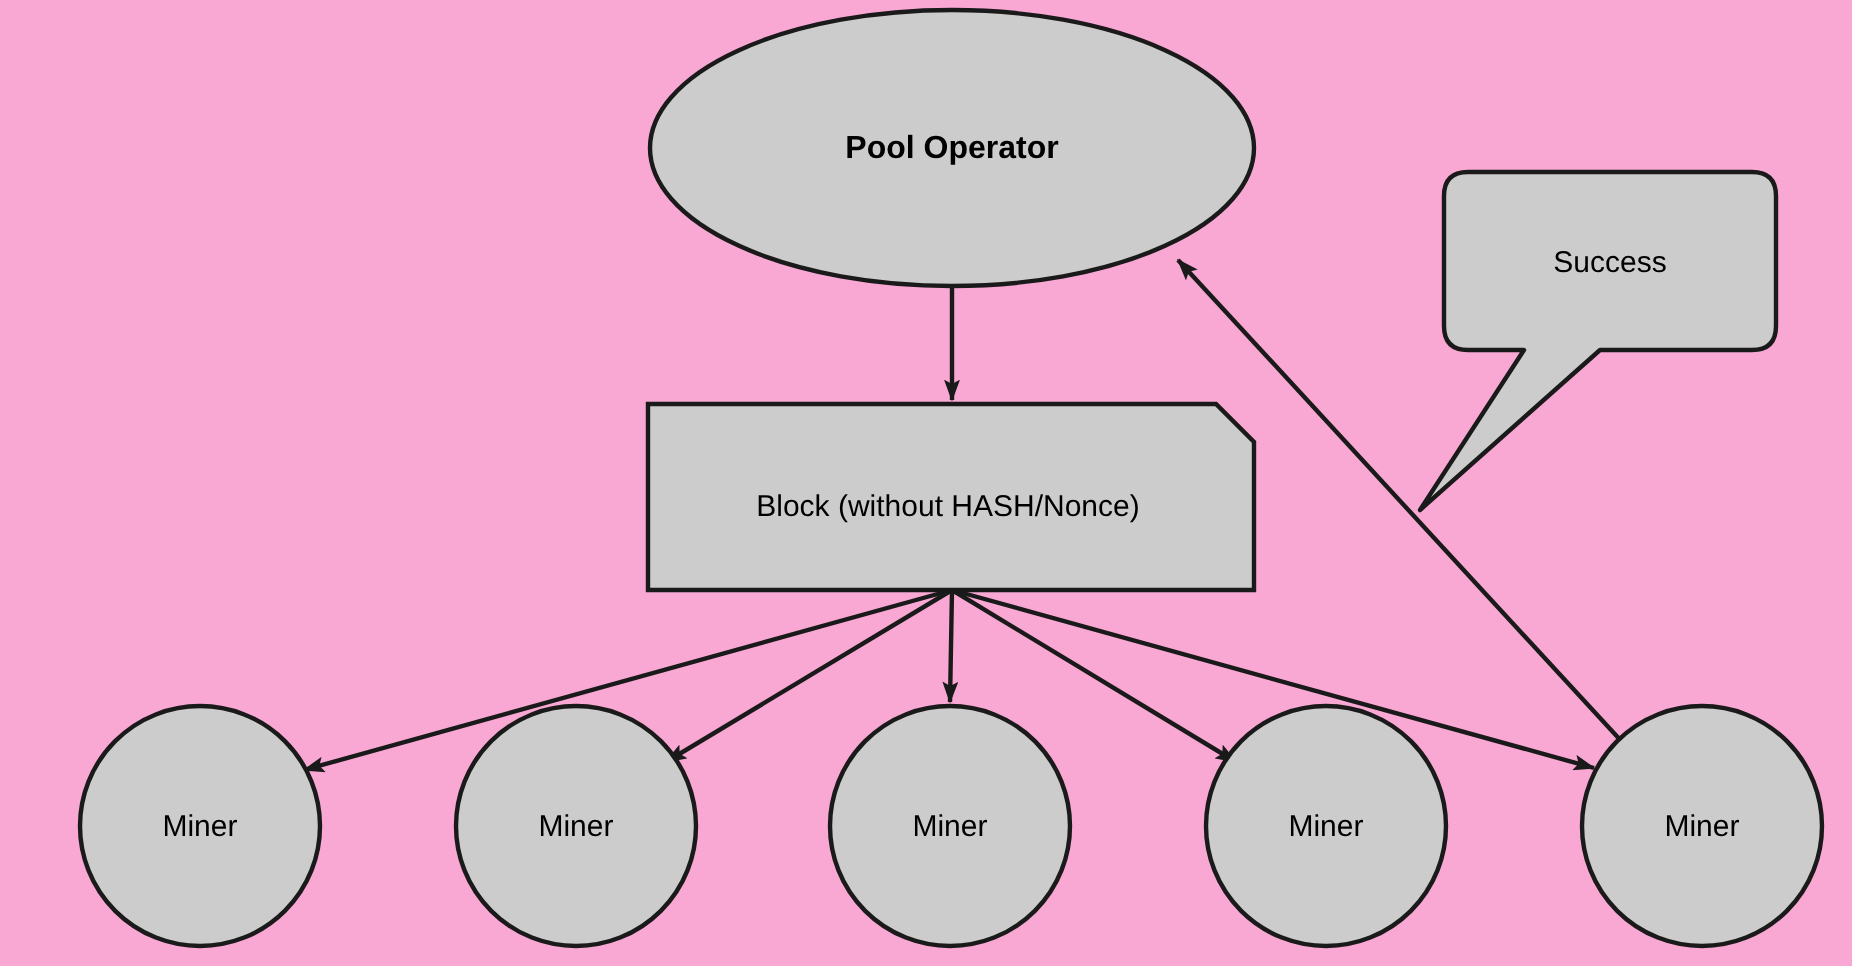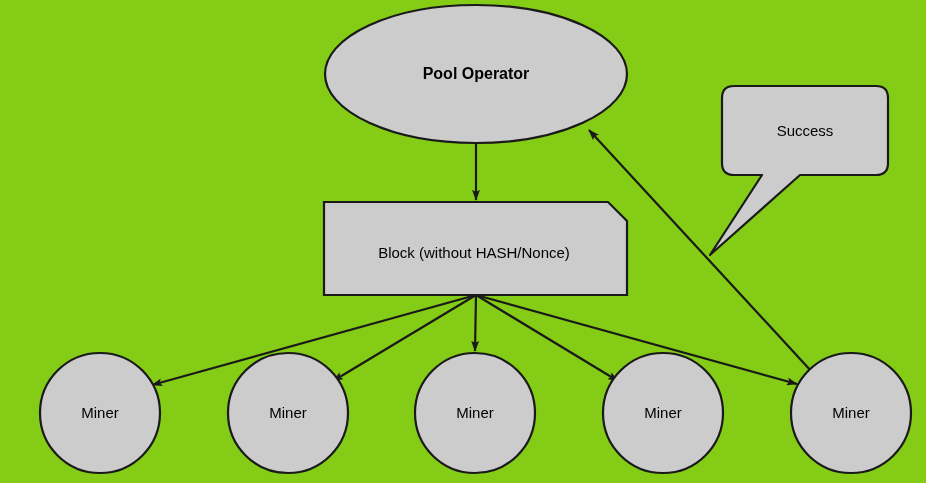--- a/index.html
+++ b/index.html
@@ -10,21 +10,21 @@
   body {
     width: 926px;
     height: 483px;
     font-family: "Liberation Sans", sans-serif;
     overflow: hidden;
   }
   #diagram-root {
     position: relative;
     width: 926px;
     height: 483px;
-    background: #84cc16;
+    background: #f9a8d4;
   }
   svg.diagram-canvas {
     position: absolute;
     top: 0;
     left: 0;
     width: 926px;
     height: 483px;
     display: block;
   }
   .shape-fill {

